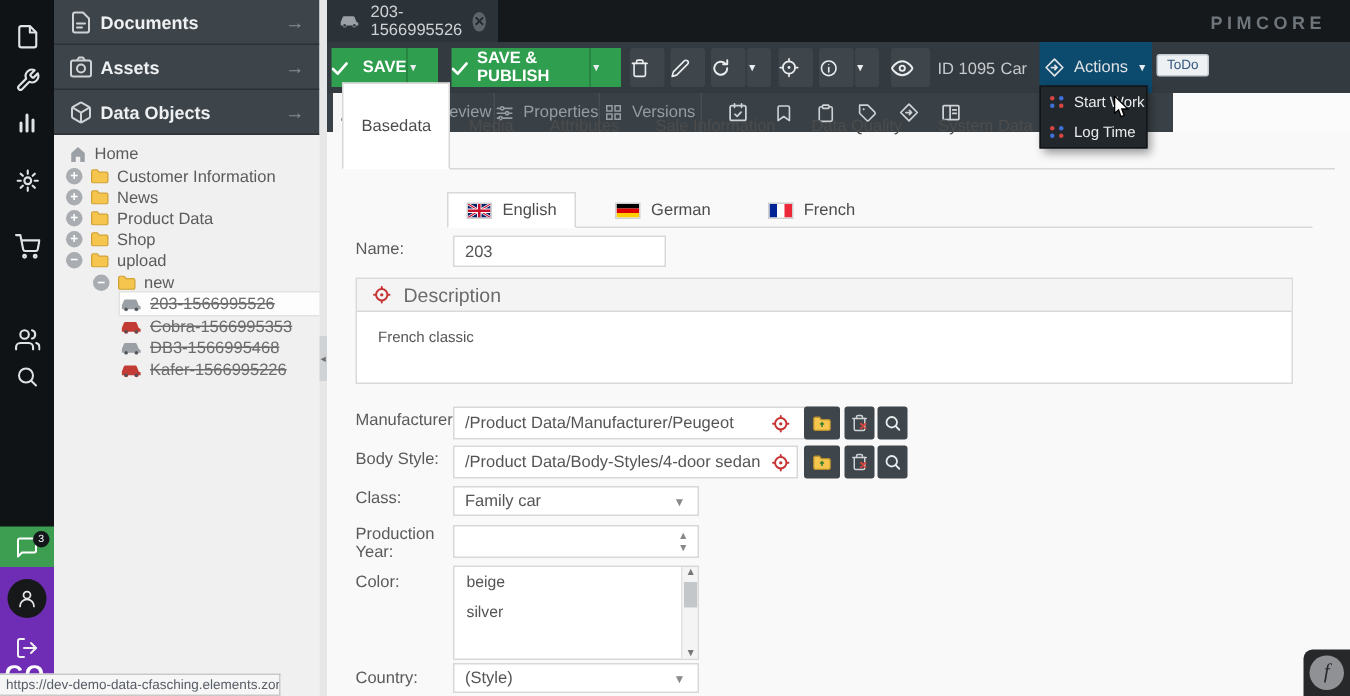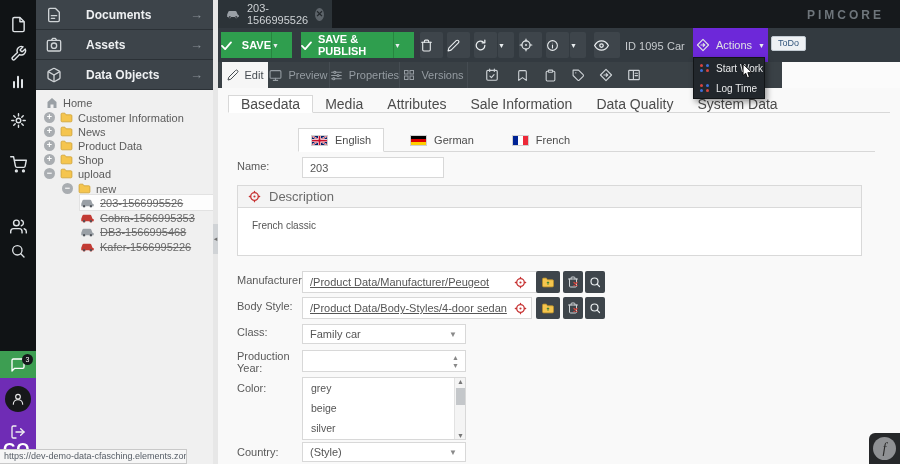--- a/index.html
+++ b/index.html
@@ -16,21 +16,21 @@
   #purpleblock{position:absolute;left:0;top:378px;width:36px;height:86px;background:#6f2cb5}
   #avatarcirc{position:absolute;left:5px;top:8px;width:26px;height:26px;border-radius:50%;background:#17181a;display:flex;align-items:center;justify-content:center;color:#e8e8e8}
   #logoutic{position:absolute;left:0;top:42px;width:36px;height:24px;display:flex;align-items:center;justify-content:center;color:#f0f0f0}
   #corplogo{position:absolute;left:3px;top:62px;color:#fff;font-size:17px;font-weight:bold;letter-spacing:1px}
 
   
   #statusbar{position:absolute;left:0;top:449px;width:187px;height:15px;background:#f6f6f6;border:1px solid #c9c9c9;border-left:none;font-size:9px;color:#565d66;line-height:13px;padding-left:4px;z-index:40;white-space:nowrap;overflow:hidden}
 
   
   #panel{position:absolute;left:36px;top:0;width:177px;height:464px;background:#f0f0f0}
-  .acc-h{position:relative;height:30px;background:#3d444a;border-bottom:1px solid #2b3136;display:flex;align-items:center;padding:0 10px;gap:24px;color:#eef0f2;cursor:pointer}
+  .acc-h{position:relative;height:30px;background:#3d444a;border-bottom:1px solid #2b3136;display:flex;align-items:center;padding:0 10px;gap:5px;color:#eef0f2;cursor:pointer}
   .acc-h .acc-label{font-size:12px;font-weight:bold}
   .acc-h .arrow-glyph{position:absolute;right:10px;color:#878e94;font-size:13px}
   #tree{position:absolute;left:0;top:90px;width:177px;height:374px;background:#f0f0f0;overflow:hidden}
   .trow{position:absolute;height:15px;display:flex;align-items:center;gap:5px;font-size:11px;color:#5b5b5b;white-space:nowrap;cursor:pointer}
   .trow.sel{background:#fdfdfd;box-shadow:0 0 0 1px #e2e2e2;padding-right:60px}
   .struck{text-decoration:line-through;color:#6b6b6b}
   .expander{width:11px;height:11px;border-radius:50%;background:#a9adb1;color:#fff;font-size:9px;line-height:10px;text-align:center;font-weight:bold;flex:0 0 11px}
 
   
   #splitter{position:absolute;left:213px;top:0;width:5px;height:464px;background:#e7e7e7;z-index:5}
@@ -44,37 +44,37 @@
   #brand{position:absolute;right:16px;top:8px;color:#6e757b;font-size:12px;font-weight:bold;letter-spacing:3px}
 
   #toolbar{position:absolute;left:0;top:28px;width:682px;height:34px;background:#333a40}
   .tbtn{position:absolute;top:4px;height:26px;display:flex;align-items:center;justify-content:space-between;cursor:pointer}
   .green{background:#2f9e4e;color:#fff;font-size:11px;font-weight:bold}
   .green .chk{margin-right:6px}
   .caretseg{border-left:1px solid #27853f}
   .ibtn{background:#3e454b;color:#e9edef;border-radius:2px}
   .caret{font-size:7px;color:#e9edef}
   .tb-text{position:absolute;top:12px;color:#c6cacd;font-size:11px}
-  #actionsbtn{position:absolute;left:475px;top:0;width:75px;height:34px;background:#6d28d9;color:#dfe2e4;font-size:11px;display:flex;align-items:center;justify-content:center;gap:6px;cursor:pointer}
+  #actionsbtn{position:absolute;left:475px;top:0;width:75px;height:34px;background:#0c4a6e;color:#dfe2e4;font-size:11px;display:flex;align-items:center;justify-content:center;gap:6px;cursor:pointer}
   #todobadge{position:absolute;left:553px;top:8px;background:#eef1f4;border:1px solid #c3cbd3;border-radius:2px;color:#33567c;font-size:9px;line-height:11px;padding:1px 6px;cursor:pointer}
 
   #actionsmenu{position:absolute;left:475px;top:57px;width:72px;background:#22272c;border:1px solid #121517;box-shadow:2px 3px 6px rgba(0,0,0,.4);z-index:50}
   .amitem{height:20px;display:flex;align-items:center;gap:6px;padding:0 6px;color:#e9eaeb;font-size:10px;cursor:pointer;white-space:nowrap}
   .dots{display:grid;grid-template-columns:4px 4px;grid-gap:2px}
   .dots i{width:3px;height:3px;border-radius:50%}
 
   #toolbar2{position:absolute;left:0;top:62px;width:564px;height:26px;background:#3a4146}
   .vtab{position:absolute;top:0;height:26px;display:flex;align-items:center;gap:6px;justify-content:center;font-size:11px;color:#959ca2;border-right:1px solid #454c52;cursor:pointer}
   .vtab.active{background:#f6f6f6;color:#454b50;border-right:none}
   .ibtn2{position:absolute;top:2px;width:24px;height:22px;display:flex;align-items:center;justify-content:center;color:#cdd2d6;cursor:pointer}
 
   
   #content{position:absolute;left:0;top:88px;width:682px;height:376px;background:#f9f9f9}
   #ctabs{position:absolute;left:10px;top:2px;right:10px;height:23px;border-bottom:1px solid #d8d8d8;display:flex;align-items:flex-end}
-  .ctab{font-size:14px;color:#4c4c4c;padding:0 12px;cursor:pointer}
+  .ctab{font-size:11px;color:#4c4c4c;padding:22px 12px;cursor:pointer}
   .ctab.active{background:#fff;border:1px solid #d8d8d8;border-bottom:1px solid #fff;margin-bottom:-1px}
   #langtabs{position:absolute;left:80px;top:38px;right:25px;height:26px;border-bottom:1px solid #d8d8d8;display:flex;align-items:flex-end;gap:14px}
   .ltab{display:flex;align-items:center;gap:7px;font-size:11px;color:#4c4c4c;padding:5px 12px;cursor:pointer}
   .ltab.active{background:#fff;border:1px solid #d8d8d8;border-bottom:1px solid #fff;margin-bottom:-1px}
   .flag{width:17px;height:11px;border:1px solid #d0d0d0;flex:0 0 17px}
 
   .flabel{position:absolute;left:19px;font-size:11px;color:#5a5a5a}
   .tinput{position:absolute;left:84px;background:#fff;border:1px solid #d8d8d8;font-size:11px;color:#555;padding:0 7px;font-family:"Liberation Sans",sans-serif;outline:none}
   .selbox{position:absolute;left:84px;background:#fff;border:1px solid #d8d8d8;font-size:11px;color:#555;display:flex;align-items:center;padding:0 7px;cursor:pointer}
   .selbox .dcaret{position:absolute;right:8px;color:#8a8a8a;font-size:8px}
@@ -577,21 +577,21 @@
               <circle cx="12" cy="12" r="7"></circle>
               <circle cx="12" cy="12" r="2" fill="#c73434" stroke="none"></circle>
               <path d="M12 2.5v2M12 19.5v2M2.5 12h2M19.5 12h2"></path>
             </svg>
           <span>Description</span>
         </div>
         <div class="fbody">French classic</div>
       </div>
 
       <span class="flabel" style="top:186px">Manufacturer:</span>
-      <input class="tinput" style="top: 183px; width: 254px; height: 22px;  text-decoration: underline;" value="/Product Data/Manufacturer/Peugeot">
+      <input class="tinput" style="top: 183px; width: 254px; height: 22px; " value="/Product Data/Manufacturer/Peugeot">
       <span class="rtarget" style="left:296px;top:188px">
         <svg width="13" height="13" viewBox="0 0 24 24" fill="none" stroke="#c73434" stroke-width="2.4" stroke-linecap="round">
             <circle cx="12" cy="12" r="7"></circle>
             <circle cx="12" cy="12" r="2" fill="#c73434" stroke="none"></circle>
             <path d="M12 2.5v2M12 19.5v2M2.5 12h2M19.5 12h2"></path>
           </svg>
       </span>
       <div class="relbtn" style="left:318px;top:183px;width:24px">
         <svg width="14" height="11" viewBox="0 0 24 20">
             <path d="M2 4a2 2 0 0 1 2-2h5l2 3h9a2 2 0 0 1 2 2v9a2 2 0 0 1-2 2H4a2 2 0 0 1-2-2z" fill="#f5c54e" stroke="#b98f2b" stroke-width="1.5"></path>
@@ -607,21 +607,21 @@
           </svg>
       </div>
       <div class="relbtn" style="left:367px;top:183px;width:20px">
         <svg width="12" height="12" viewBox="0 0 24 24" fill="none" stroke="#e9edef" stroke-width="2.4" stroke-linecap="round">
             <circle cx="11" cy="11" r="7"></circle>
             <line x1="21" y1="21" x2="16.2" y2="16.2"></line>
           </svg>
       </div>
 
       <span class="flabel" style="top:212px">Body Style:</span>
-      <input class="tinput" style="top: 209px; width: 230px; height: 22px; padding-right: 22px; text-decoration: underline;" value="/Product Data/Body-Styles/4-door sedan">
+      <input class="tinput" style="top: 209px; width: 230px; height: 22px; padding-right: 22px;" value="/Product Data/Body-Styles/4-door sedan">
       <span class="rtarget" style="left:296px;top:214px">
         <svg width="13" height="13" viewBox="0 0 24 24" fill="none" stroke="#c73434" stroke-width="2.4" stroke-linecap="round">
             <circle cx="12" cy="12" r="7"></circle>
             <circle cx="12" cy="12" r="2" fill="#c73434" stroke="none"></circle>
             <path d="M12 2.5v2M12 19.5v2M2.5 12h2M19.5 12h2"></path>
           </svg>
       </span>
       <div class="relbtn" style="left:318px;top:209px;width:24px">
         <svg width="14" height="11" viewBox="0 0 24 20">
             <path d="M2 4a2 2 0 0 1 2-2h5l2 3h9a2 2 0 0 1 2 2v9a2 2 0 0 1-2 2H4a2 2 0 0 1-2-2z" fill="#f5c54e" stroke="#b98f2b" stroke-width="1.5"></path>
@@ -654,21 +654,20 @@
       <div class="selbox" style="top:262px;width:164px;height:22px">
         <span></span>
         <span id="spinner-arrows">
             <span>▲</span>
             <span>▼</span>
           </span>
       </div>
 
       <span class="flabel" style="top:294px">Color:</span>
       <div id="colorlist">
-        <div class="copt">grey</div>
         <div class="copt">beige</div>
         <div class="copt">silver</div>
         <div id="colscroll">
           <span class="scrarr" style="top:0">▲</span>
           <div id="colthumb"></div>
           <span class="scrarr" style="bottom:0">▼</span>
         </div>
       </div>
 
       <span class="flabel" style="top:358px">Country:</span>

